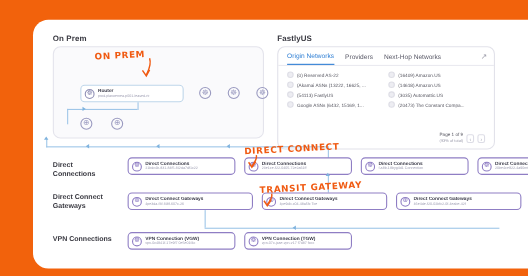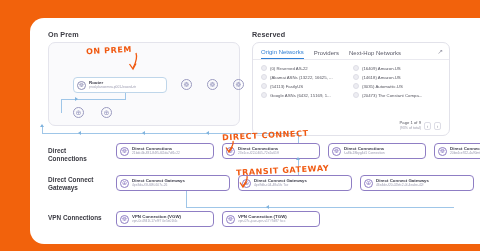--- a/index.html
+++ b/index.html
@@ -214,21 +214,21 @@
 
     <div class="circ" style="left:24px;top:64px;">⊕</div>
     <div class="circ" style="left:52px;top:64px;">⊕</div>
 
     <div class="vline" style="left:12px;top:56px;height:14px;"></div>
     <div class="hline" style="left:12px;top:56px;width:64px;"></div>
     <div class="vline" style="left:76px;top:50px;height:7px;"></div>
     <div class="arw-r" style="left:26px;top:53.5px;"></div>
   </div>
 
-  <div class="sect-title" style="left:222px;top:12px;">Reserved</div>
+  <div class="sect-title" style="left:222px;top:12px;">FastlyUS</div>
 
   <div id="internet-panel">
     <div id="tabs">
       <div class="tab active">Origin Networks</div>
       <div class="tab">Providers</div>
       <div class="tab">Next-Hop Networks</div>
       <div id="expand-icon">↗</div>
     </div>
 
     <div id="net-list">

